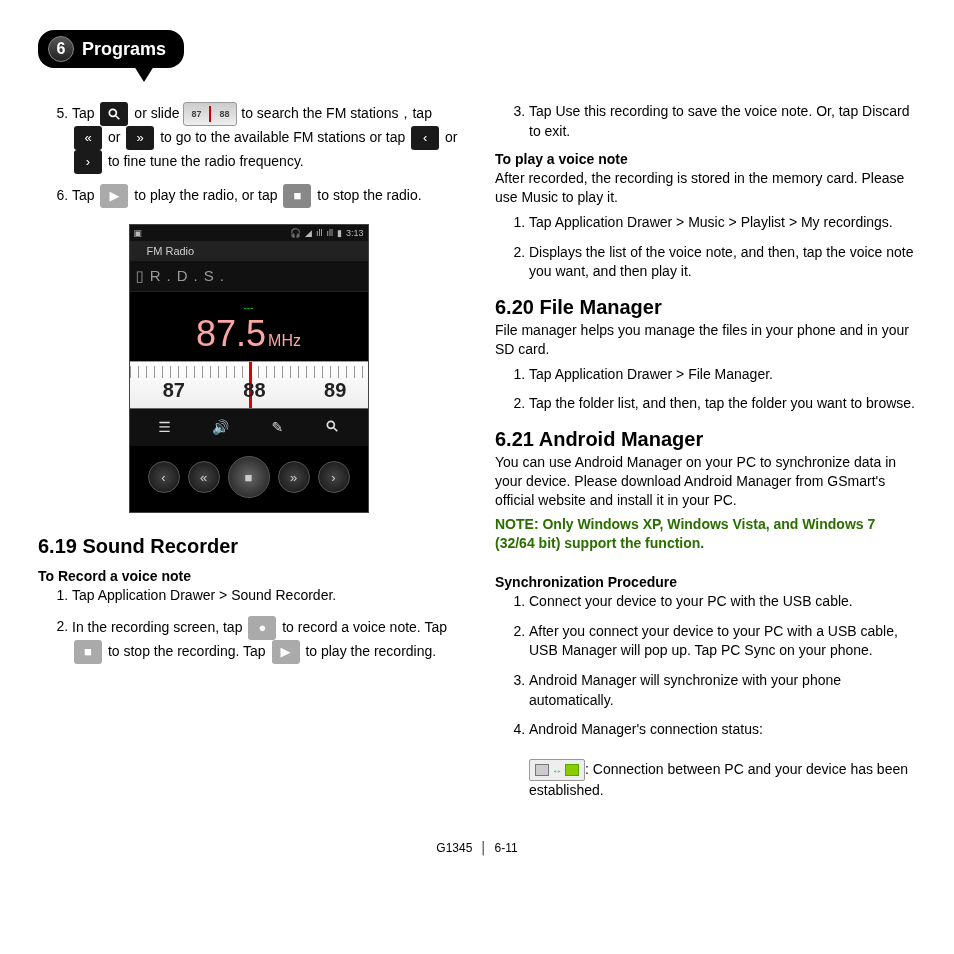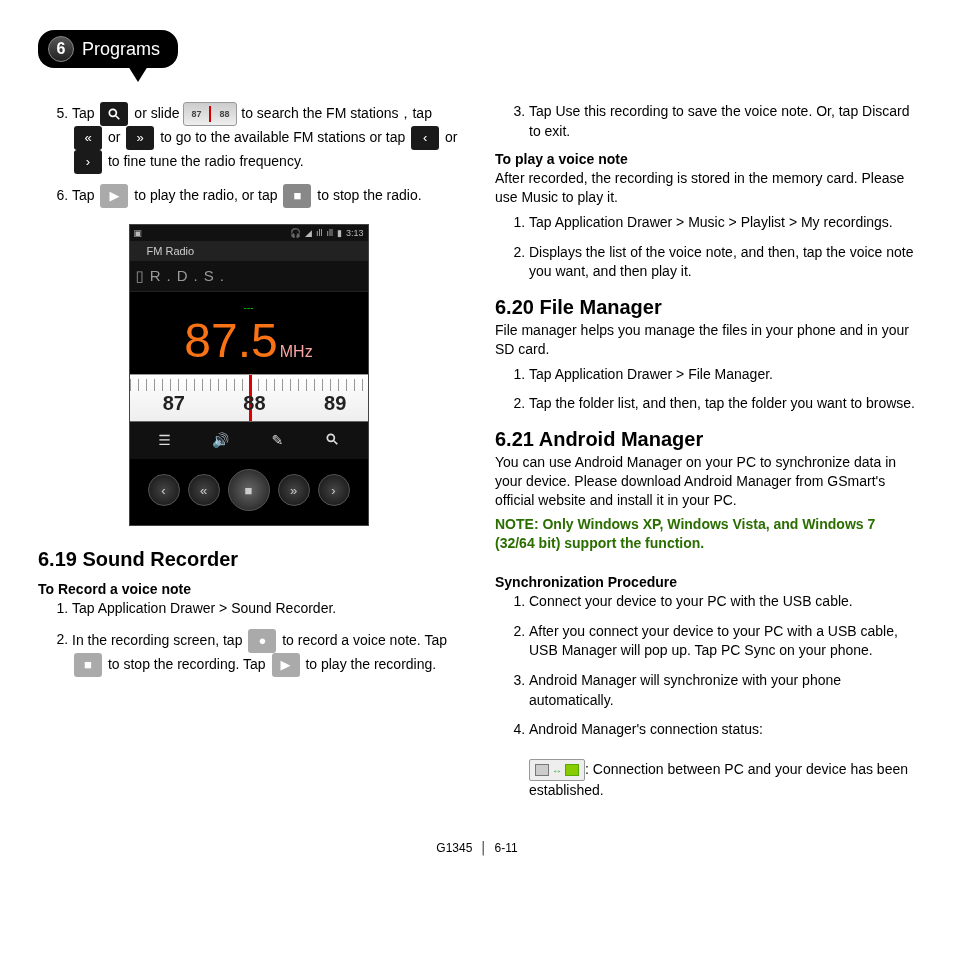--- a/index.html
+++ b/index.html
@@ -30,21 +30,21 @@
     background: linear-gradient(#555,#222);
     border: 1px solid #888;
     border-radius: 50%;
     width: 26px; height: 26px;
     display: flex; align-items: center; justify-content: center;
     font-weight: bold;
     margin-right: 8px;
     font-size: 16px;
   }
   .chapter-tab .title {
-    font-weight: normal;
+    font-weight: bold;
     font-size: 18px;
     font-family: "Comic Sans MS", "Segoe Script", cursive, Arial;
   }
   .chapter-tab::after {
     content: "";
     position: absolute;
     bottom: -14px;
     right: 30px;
     width: 0; height: 0;
     border-left: 10px solid transparent;
@@ -135,21 +135,21 @@
     text-align: left;
     border-bottom: 1px solid #222;
   }
   .fm-freq {
     background: #000;
     color: #777;
     text-align: center;
     padding: 10px 0 6px 0;
   }
   .fm-freq .dots { color: #0c0; font-size: 10px; }
-  .fm-freq .val { font-size: 48px; color: #f97316; }
+  .fm-freq .val { font-size: 36px; color: #fca5a5; }
   .fm-freq .unit { font-size: 16px; color: #fca5a5; margin-left: 2px; }
   .fm-dial {
     background: linear-gradient(#fff,#eee);
     height: 48px;
     position: relative;
     border-top: 1px solid #999;
     border-bottom: 1px solid #666;
     overflow: hidden;
   }
   .fm-dial .ticks {

